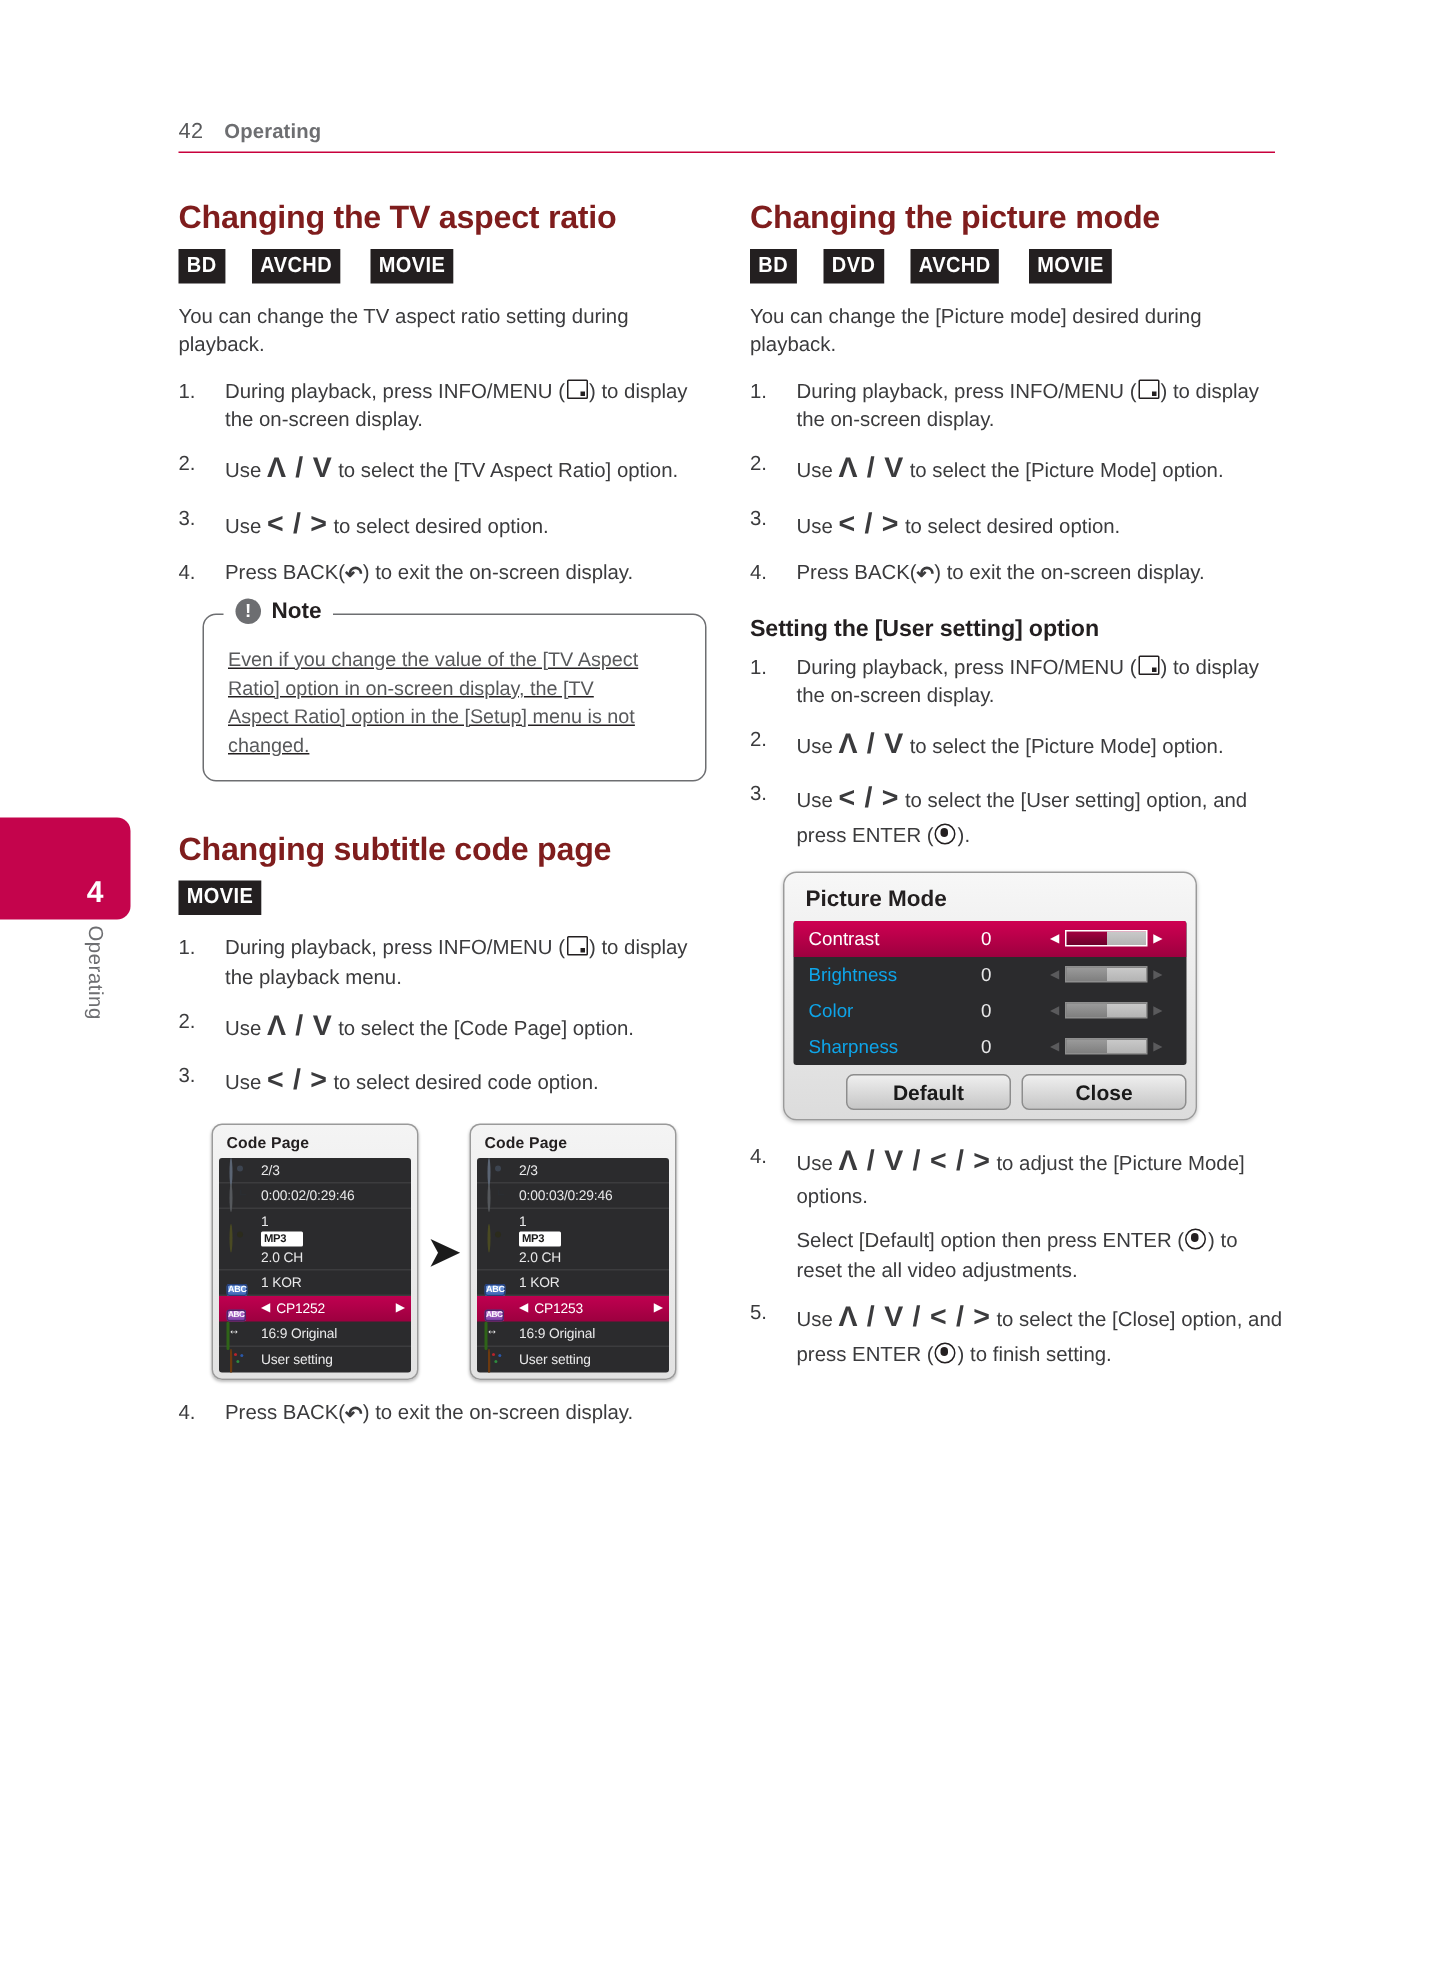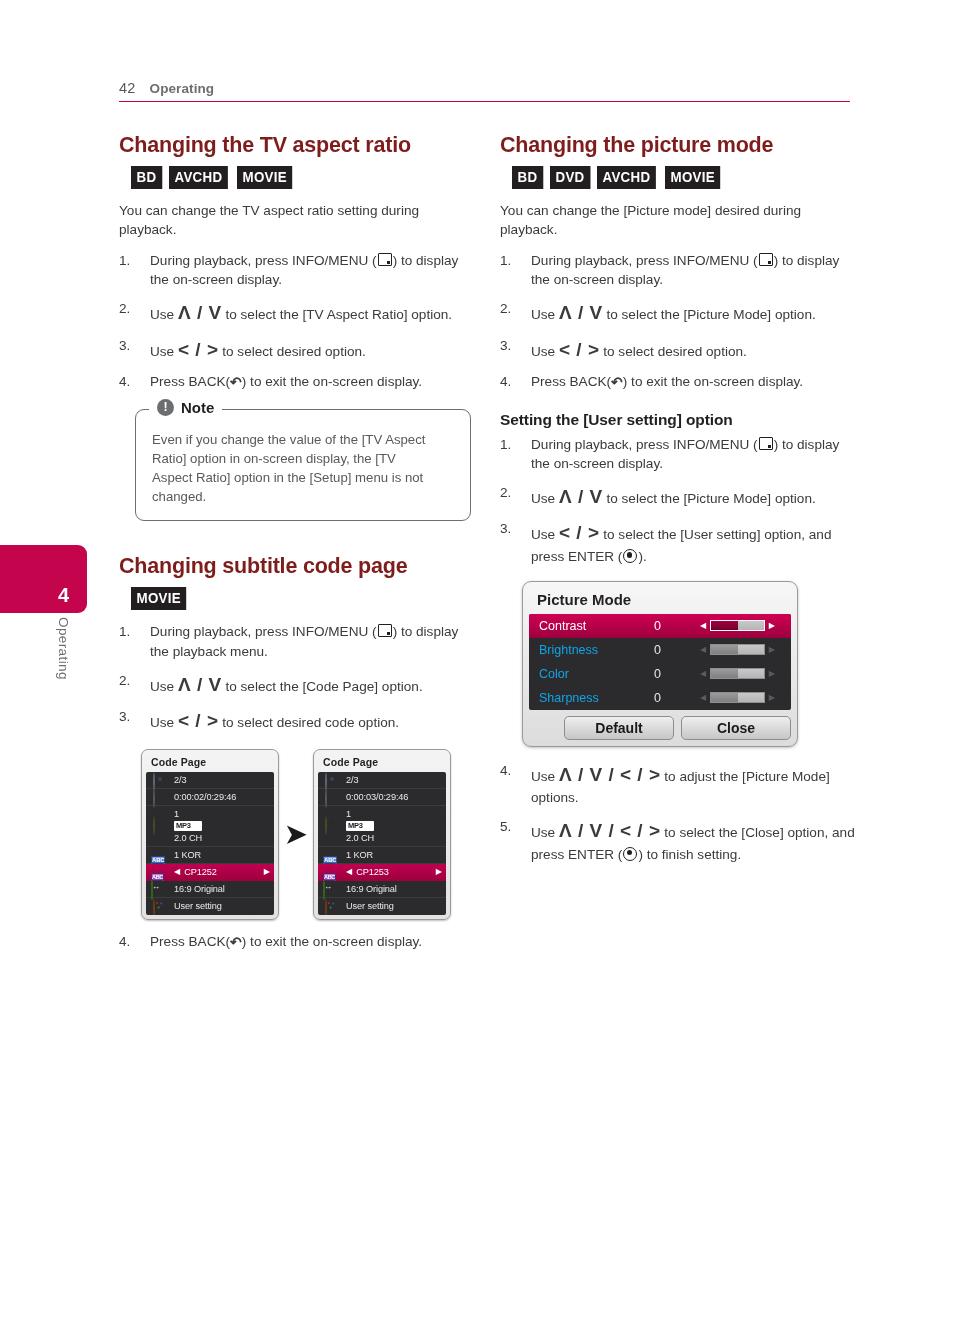--- a/index.html
+++ b/index.html
@@ -98,22 +98,22 @@
     font-size: 15.5px;
     color: #231f20;
     font-weight: 700;
     margin: 18px 0 6px 0;
     letter-spacing: -.1px;
   }
 
   
   .badges {
     display: flex;
-    gap: 4px;
-    margin: 0 0 12px 12px;
+    gap: 15px;
+    margin: 0 0 12px 0;
     text-align: right;
   }
   .badge {
     background: #231f20;
     color: #ffffff;
     font-size: 14.5px;
     font-weight: 700;
     line-height: 1;
     padding: 4px 6px 5px 6px;
     letter-spacing: .3px;
@@ -207,20 +207,21 @@
   .note-wrap {
     position: relative;
     margin: 16px 0 0 16px;
     width: 336px;
   }
   .note-box {
     border: 1.4px solid #6d6e71;
     border-radius: 9px;
     padding: 20px 32px 14px 16px;
     box-sizing: border-box;
+    text-decoration: underline;
   }
   .note-head {
     position: absolute;
     left: 14px;
     top: -10px;
     background: #ffffff;
     padding: 0 8px;
     display: flex;
     align-items: center;
     gap: 7px;
@@ -779,20 +780,21 @@
       <div class="pm-btn">Close</div>
     </div>
   </div>
 
   <ol class="steps">
     <li>
       <span class="num">4.</span><span>Use </span><span class="arrows">Λ / V / &lt; / &gt;</span><span> to adjust the [Picture Mode] options.</span>
     </li>
   </ol>
 
+  <p class="sub-para"><span>Select [Default] option then press ENTER (</span><span class="glyph-enter"></span><span>) to reset the all video adjustments.</span></p>
 
   <ol class="steps">
     <li>
       <span class="num">5.</span><span>Use </span><span class="arrows">Λ / V / &lt; / &gt;</span><span> to select the [Close] option, and press ENTER (</span><span class="glyph-enter"></span><span>) to finish setting.</span>
     </li>
   </ol>
 
 </div>
 
 </body></html>

